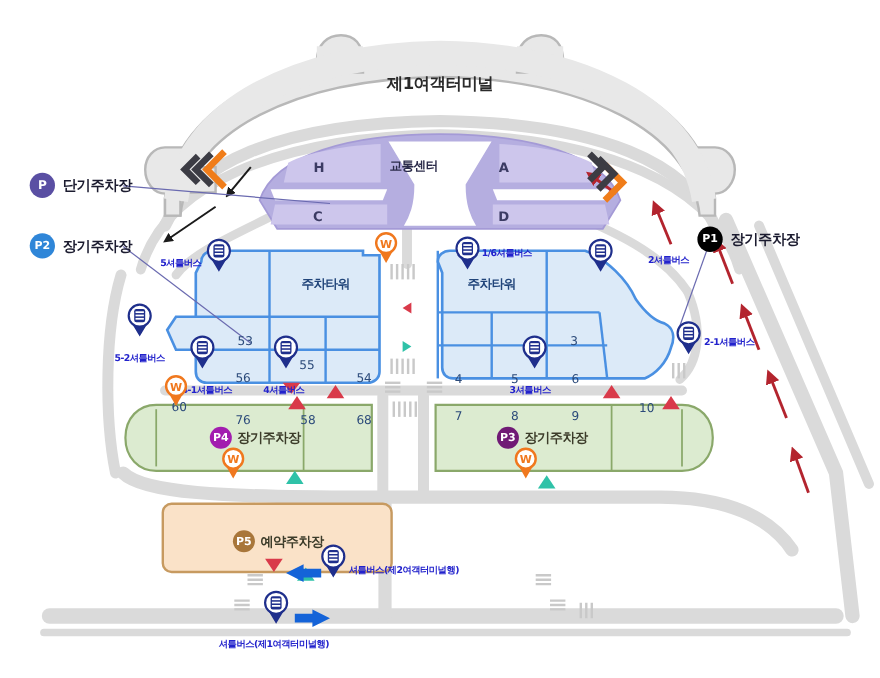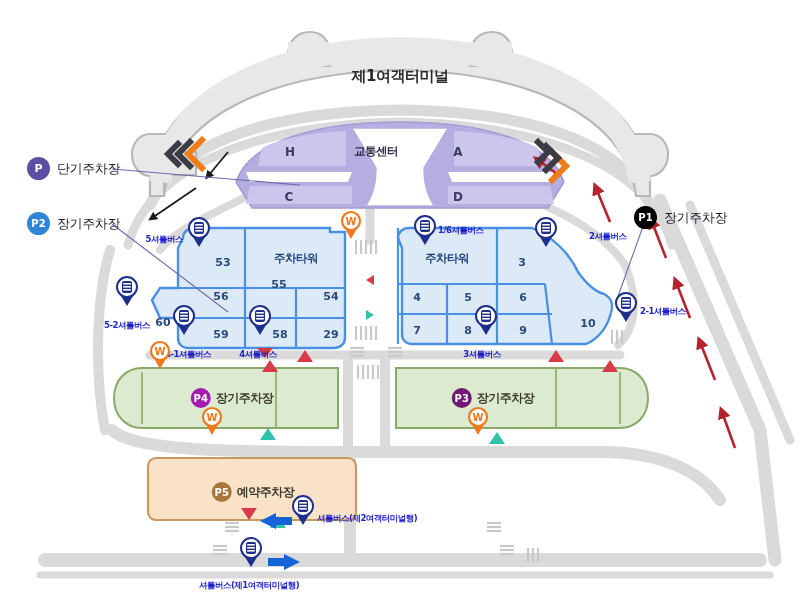--- a/index.html
+++ b/index.html
@@ -6,25 +6,25 @@
   body{font-family:"DejaVu Sans","Liberation Sans",sans-serif;}
   #map{position:relative;width:800px;height:616px;background:#ffffff;overflow:hidden;}
   #mapsvg{position:absolute;left:0;top:0;width:800px;height:616px;}
 
   
   .legend-row{position:absolute;display:flex;align-items:center;gap:7px;}
   .pbadge{width:23px;height:23px;border-radius:50%;display:flex;align-items:center;
           justify-content:center;color:#fff;font-size:11px;font-weight:bold;
           font-family:"DejaVu Sans",sans-serif;}
   .pbadge.small{font-size:10px;}
-  .legend-text{font-size:13px;color:#1b1b2f;font-weight:normal;letter-spacing:-0.4px;}
+  .legend-text{font-size:13px;color:#1b1b2f;font-weight:bold;letter-spacing:-0.4px;}
 
   
-  .zone-num{position:absolute;font-size:11px;color:#2b4a7a;font-weight:bold;
-            transform:translate(-50%,-50%);}
+  .zone-num{position:absolute;font-size:11px;color:#2b4a7a;font-weight:normal;
+            transform:translate(-50%,-50%);margin-top:48px;}
   .zone-name{position:absolute;font-size:11.5px;color:#21457a;font-weight:bold;
              transform:translate(-50%,-50%);letter-spacing:-0.5px;}
   .term-letter{position:absolute;font-size:12px;color:#3b3b63;font-weight:bold;
                transform:translate(-50%,-50%);}
   .term-name{position:absolute;font-size:11.5px;color:#2b2b4a;font-weight:bold;
              transform:translate(-50%,-50%);letter-spacing:-0.5px;}
   .terminal-title{position:absolute;font-size:15px;color:#2a2a2a;font-weight:bold;
                   transform:translate(-50%,-50%);letter-spacing:-0.5px;}
 
   
@@ -309,23 +309,23 @@
   <div class="legend-row" style="left:634px;top:206px;">
     <div class="pbadge small" style="background:#000000;">P1</div>
     <div class="legend-text">장기주차장</div>
   </div>
 
   <div class="zone-num" style="left:223px;top:262px;">53</div>
   <div class="zone-name" style="left:296px;top:258px;">주차타워</div>
   <div class="zone-num" style="left:221px;top:296px;">56</div>
   <div class="zone-num" style="left:279px;top:284px;">55</div>
   <div class="zone-num" style="left:331px;top:296px;">54</div>
-  <div class="zone-num" style="left:221px;top:334px;">59</div>
+  <div class="zone-num" style="left:221px;top:334px;">76</div>
   <div class="zone-num" style="left:280px;top:334px;">58</div>
-  <div class="zone-num" style="left:331px;top:334px;">29</div>
+  <div class="zone-num" style="left:331px;top:334px;">68</div>
   <div class="zone-num" style="left:163px;top:322px;">60</div>
 
   <div class="zone-name" style="left:447px;top:258px;">주차타워</div>
   <div class="zone-num" style="left:522px;top:262px;">3</div>
   <div class="zone-num" style="left:417px;top:297px;">4</div>
   <div class="zone-num" style="left:468px;top:297px;">5</div>
   <div class="zone-num" style="left:523px;top:297px;">6</div>
   <div class="zone-num" style="left:417px;top:330px;">7</div>
   <div class="zone-num" style="left:468px;top:330px;">8</div>
   <div class="zone-num" style="left:523px;top:330px;">9</div>

